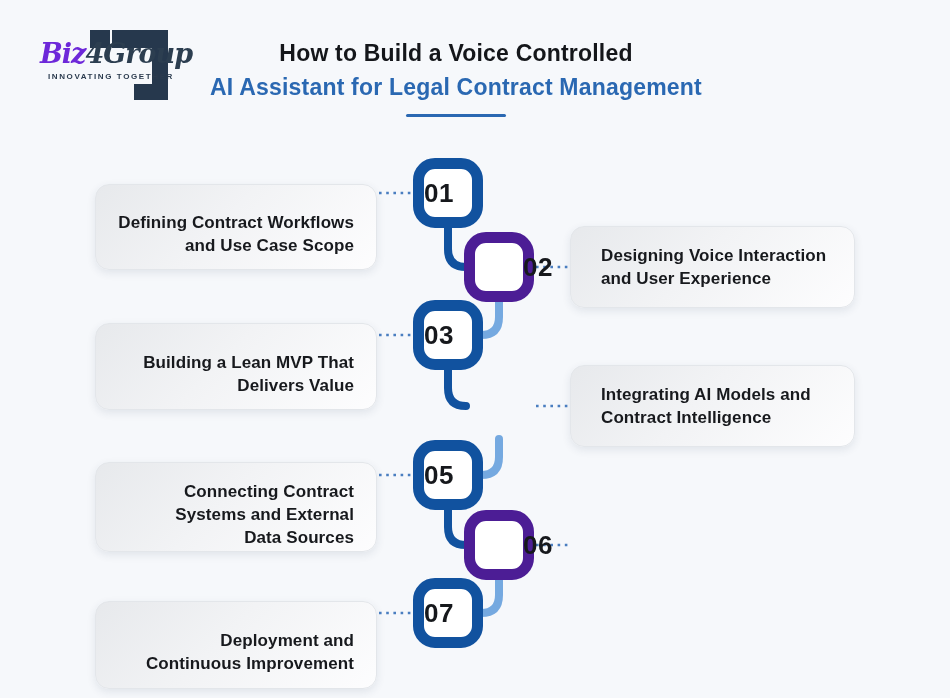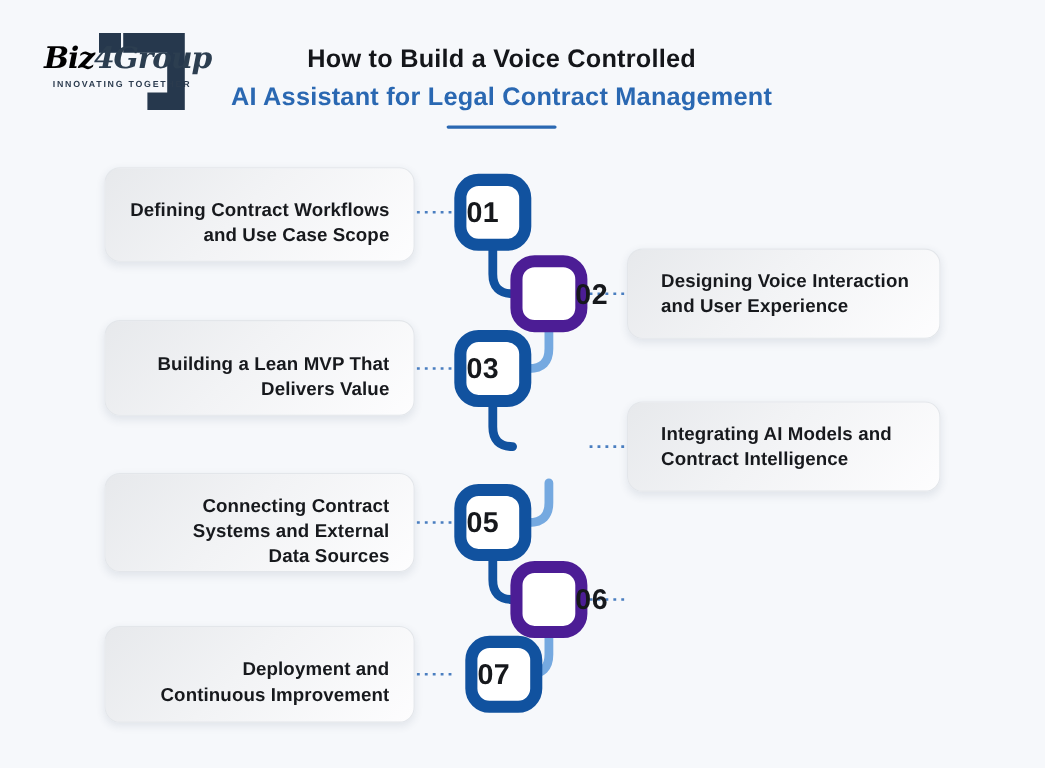--- a/index.html
+++ b/index.html
@@ -14,21 +14,21 @@
 
   
   .logo { position: absolute; left: 22px; top: 14px; width: 160px; height: 100px; }
   .logo-mark { position: absolute; left: 68px; top: 14px; }
   .logo-text {
     position: absolute; left: 18px; top: 24px;
     font-family: "DejaVu Serif", serif;
     font-style: italic; font-weight: 700;
     font-size: 27px; white-space: nowrap; letter-spacing: -1px;
   }
-  .logo-text .biz  { color: #000000; }
+  .logo-text .biz  { color: #6d28d9; }
   .logo-text .rest { color: #2c3e50; }
   .logo-tagline {
     position: absolute; left: 26px; top: 58px;
     font-size: 8px; font-weight: 700; letter-spacing: 1.6px;
     color: #2b3b4e; white-space: nowrap;
   }
 
   
   .title-block { position: absolute; left: 106px; top: 36px; width: 700px; text-align: center; }
   .title-line1 { font-size: 23px; font-weight: 600; color: #14161a; line-height: 34px; letter-spacing: 0.2px; }
@@ -52,21 +52,21 @@
     border: 1px solid #e3e6ea;
     box-shadow: 0 3px 8px rgba(40,60,90,0.10);
     display: flex; align-items: center;
     box-sizing: border-box;
   }
   .card .card-text {
     width: 100%;
     font-size: 17px; font-weight: 600; color: #17191d;
     line-height: 23px; white-space: pre-line; letter-spacing: 0.1px;
   }
-  .card.left  { justify-content: flex-end; padding: 24px 22px 10px 18px; }
+  .card.left  { justify-content: flex-end; padding: 24px 22px 10px 18px; margin-top: 32px; }
   .card.left .card-text  { text-align: right; }
   .card.right { padding: 10px 16px 10px 30px; }
   .card.right .card-text { text-align: left; }
 
   
   .badge {
     position: absolute; z-index: 3;
     width: 70px; height: 70px; box-sizing: border-box;
     background: #ffffff; border-radius: 22px;
     display: flex; align-items: center; justify-content: flex-start;
@@ -146,17 +146,17 @@
     </div>
   <div class="badge dark" style="left:413px; top:300px;">
       <span>03</span>
     </div>
   <div class="badge dark" style="left:413px; top:440px;">
       <span>05</span>
     </div>
   <div class="badge light" style="left:464px; top:510px;">
       <span>06</span>
     </div>
-  <div class="badge dark" style="left:423px; top:578px;">
+  <div class="badge dark" style="left:413px; top:578px;">
       <span>07</span>
     </div>
 
 </div>
 
 </body></html>

